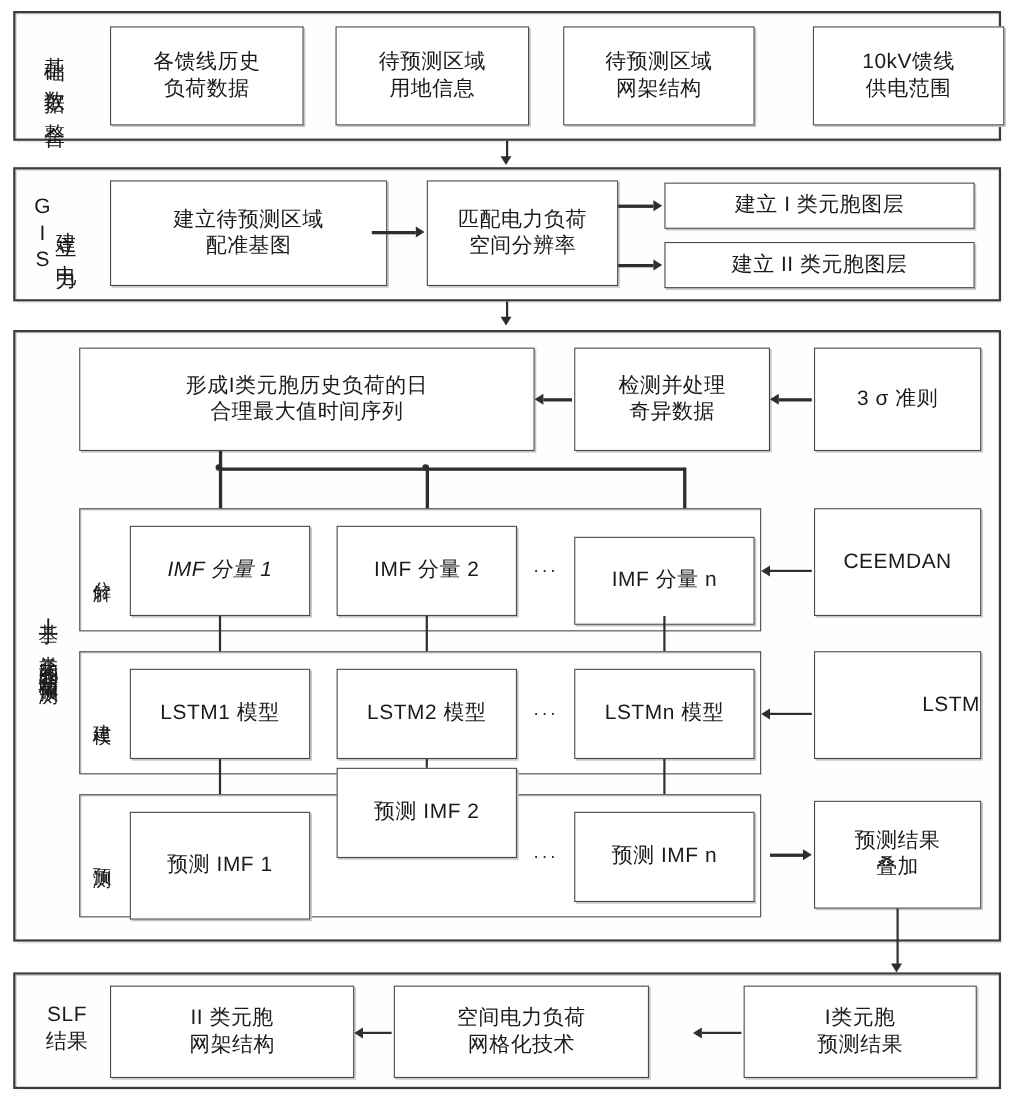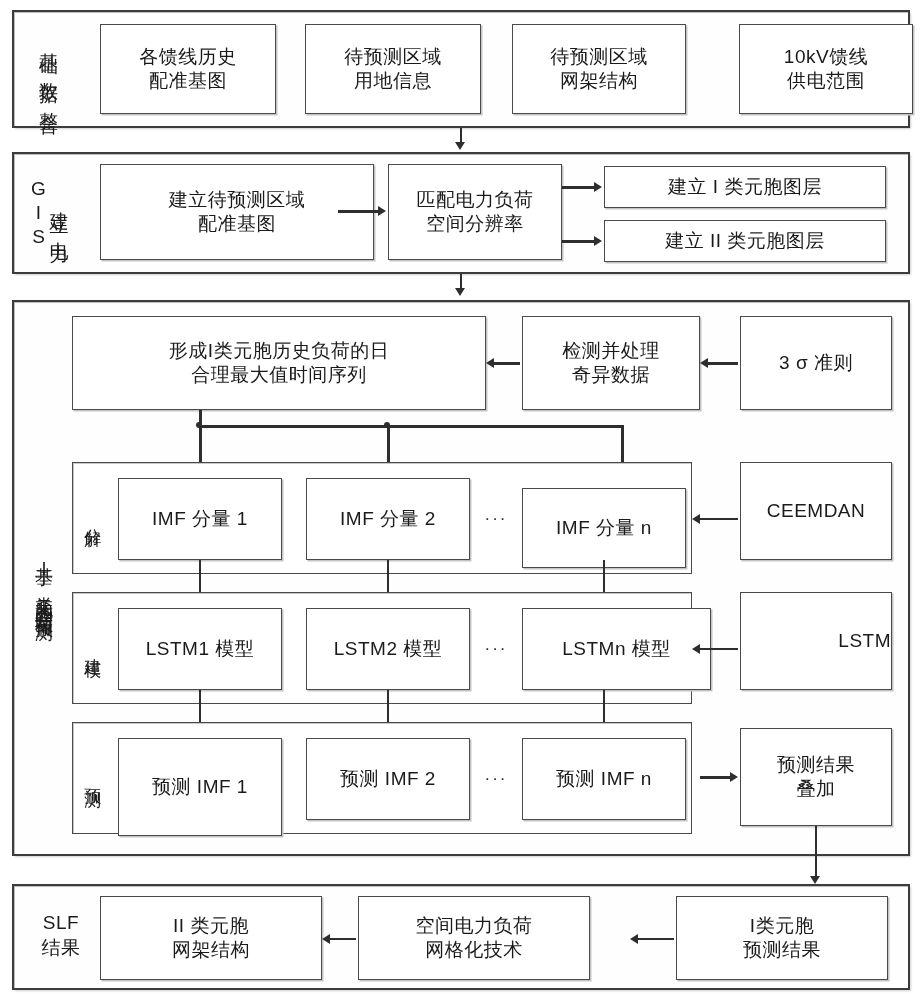--- a/index.html
+++ b/index.html
@@ -76,21 +76,21 @@
 <div id="stage">
 
   <div class="group" style="left:12px;top:10px;width:898px;height:118px;">
   </div>
   <div class="vlabel fs19" style="left:26px;top:22px;width:44px;height:96px;">基础
 数据
 整合</div>
 
   <div class="node fs19" style="left:100px;top:24px;width:176px;height:90px;">
     <span>各馈线历史
-配准基图</span>
+负荷数据</span>
   </div>
   <div class="node fs19" style="left:305px;top:24px;width:176px;height:90px;">
     <span>待预测区域
 用地信息</span>
   </div>
   <div class="node fs19" style="left:512px;top:24px;width:174px;height:90px;">
     <span>待预测区域
 网架结构</span>
   </div>
   <div class="node fs19" style="left:712px;top:24px;width:174px;height:90px;margin-left:27px;">
@@ -99,21 +99,21 @@
   </div>
 
   <div class="ln lnv" style="left:460px;top:128px;height:16px;"></div>
   <div class="arr arr-d" style="left:455px;top:142px;"></div>
 
   <div class="group" style="left:12px;top:152px;width:898px;height:122px;"></div>
   <div class="vlabel fs19" style="left:26px;top:164px;width:44px;height:100px;">建立
 电力
 GIS</div>
 
-  <div class="node fs19" style="left:100px;top:164px;width:274px;height:96px;">
+  <div class="node fs19" style="left:100px;top:164px;width:252px;height:96px;">
     <span>建立待预测区域
 配准基图</span>
   </div>
   <div class="node fs19" style="left:388px;top:164px;width:174px;height:96px;">
     <span>匹配电力负荷
 空间分辨率</span>
   </div>
   <div class="node fs19" style="left:604px;top:166px;width:282px;height:42px;">
     <span>建立 I 类元胞图层</span>
   </div>
@@ -161,21 +161,21 @@
 
   <div class="ln lnv thick" style="left:199px;top:425px;height:42px;"></div>
   <div class="arr arr-d" style="left:194px;top:463px;"></div>
   <div class="ln lnv thick" style="left:387px;top:425px;height:42px;"></div>
   <div class="arr arr-d" style="left:382px;top:463px;"></div>
   <div class="ln lnv thick" style="left:621px;top:425px;height:42px;"></div>
   <div class="arr arr-d" style="left:616px;top:463px;"></div>
 
   <div class="subgroup" style="left:72px;top:462px;width:620px;height:112px;"></div>
   <div class="vlabel fs17" style="left:78px;top:482px;width:28px;height:72px;">分解</div>
-  <div class="node fs19" style="left:118px;top:478px;width:164px;height:82px;">
+  <div class="node fs19" style="left:118px;top:478px;width:164px;height:82px;font-style:italic;">
     <span>IMF 分量 1</span>
   </div>
   <div class="node fs19" style="left:306px;top:478px;width:164px;height:82px;">
     <span>IMF 分量 2</span>
   </div>
   <div class="ellipsis" style="left:474px;top:502px;width:44px;height:34px;">···</div>
   <div class="node fs19" style="left:522px;top:488px;width:164px;height:80px;">
     <span>IMF 分量 n</span>
   </div>
   <div class="node fs19" style="left:740px;top:462px;width:152px;height:98px;">
@@ -193,42 +193,42 @@
 
   <div class="subgroup" style="left:72px;top:592px;width:620px;height:112px;"></div>
   <div class="vlabel fs17" style="left:78px;top:612px;width:28px;height:72px;">建模</div>
   <div class="node fs19" style="left:118px;top:608px;width:164px;height:82px;">
     <span>LSTM1 模型</span>
   </div>
   <div class="node fs19" style="left:306px;top:608px;width:164px;height:82px;">
     <span>LSTM2 模型</span>
   </div>
   <div class="ellipsis" style="left:474px;top:632px;width:44px;height:34px;">···</div>
-  <div class="node fs19" style="left:522px;top:608px;width:189px;height:82px;">
+  <div class="node fs19" style="left:522px;top:608px;width:164px;height:82px;">
     <span>LSTMn 模型</span>
   </div>
   <div class="node fs19" style="left:740px;top:592px;width:152px;height:98px;text-align:right;">
     <span>LSTM</span>
   </div>
   <div class="ln lnh" style="left:700px;top:648px;width:38px;"></div>
   <div class="arr arr-l" style="left:692px;top:644px;"></div>
 
   <div class="ln lnv" style="left:199px;top:690px;height:48px;"></div>
   <div class="arr arr-d" style="left:194px;top:734px;"></div>
   <div class="ln lnv" style="left:387px;top:690px;height:48px;"></div>
   <div class="arr arr-d" style="left:382px;top:734px;"></div>
   <div class="ln lnv" style="left:603px;top:690px;height:48px;"></div>
   <div class="arr arr-d" style="left:598px;top:734px;"></div>
 
   <div class="subgroup" style="left:72px;top:722px;width:620px;height:112px;"></div>
   <div class="vlabel fs17" style="left:78px;top:742px;width:28px;height:72px;">预测</div>
   <div class="node fs19" style="left:118px;top:738px;width:164px;height:98px;">
     <span>预测 IMF 1</span>
   </div>
-  <div class="node fs19" style="left:306px;top:738px;width:164px;height:82px;">
+  <div class="node fs19" style="left:306px;top:698px;width:164px;height:82px;">
     <span>预测 IMF 2</span>
   </div>
   <div class="ellipsis" style="left:474px;top:762px;width:44px;height:34px;">···</div>
   <div class="node fs19" style="left:522px;top:738px;width:164px;height:82px;">
     <span>预测 IMF n</span>
   </div>
   <div class="node fs19" style="left:740px;top:728px;width:152px;height:98px;">
     <span>预测结果
 叠加</span>
   </div>

